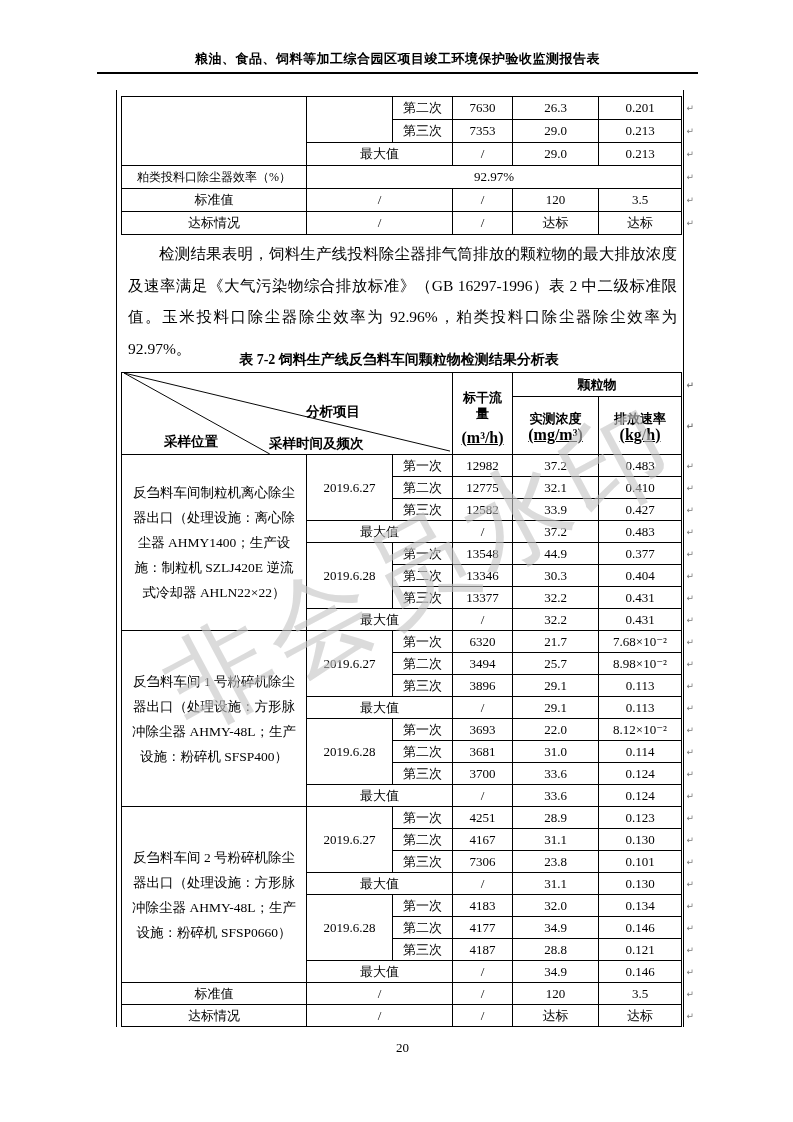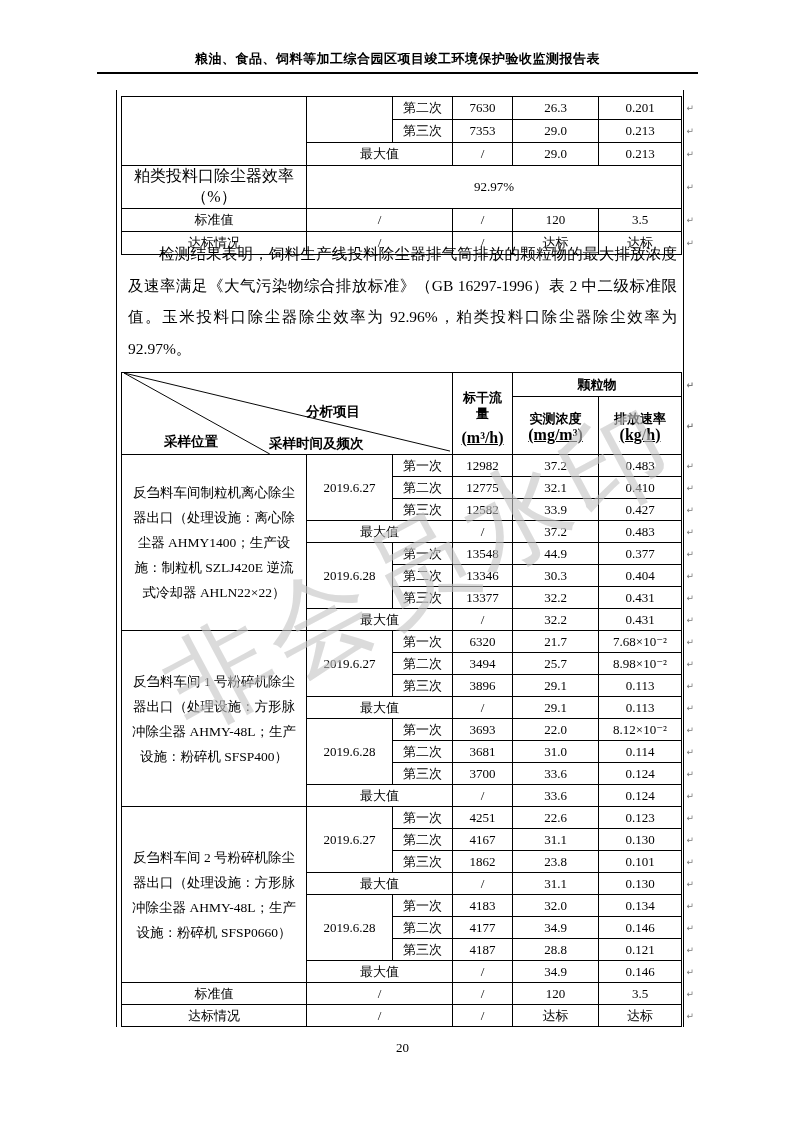--- a/index.html
+++ b/index.html
@@ -22,21 +22,21 @@
     font-size:13px;padding:0 2px;position:relative;word-break:break-all;
   }
   .grid .hd{font-weight:bold;}
   table.top{left:121px;top:96px;width:560px;}
   .top td{height:22px;}
   table.main{left:121px;top:372px;width:560px;}
   .main thead tr.h1 td{height:23px;}
   .main thead tr.h2 td{height:57px;}
   .main tbody td{height:21px;}
   .main td.pos{font-size:13.5px;line-height:25px;padding:0 6px;}
-  .top td.wide{font-size:16px;}
+  .top td.wide{font-size:12px;}
   .diag-cell{padding:0;}
   .diag{position:relative;width:100%;height:100%;}
   .diag svg{position:absolute;left:0;top:0;width:100%;height:100%;}
   .diag .lbl{position:absolute;font-weight:bold;font-size:13.5px;white-space:nowrap;}
   .lbl-item{left:182px;top:30px;}
   .lbl-loc{left:40px;top:60px;}
   .lbl-time{left:145px;top:62px;text-align:center;}
   .unit{font-size:16px;line-height:15px;font-weight:bold;text-decoration:underline;}
   .hlabel{line-height:17px;}
   .flow-wrap{width:48px;margin:8px auto;line-height:16px;}
@@ -116,20 +116,21 @@
           <td colspan="2">/</td>
           <td>/</td>
           <td>达标</td>
           <td>达标<span class="pilcrow">↵</span></td>
         </tr>
       </tbody>
   </table>
 
   <div class="para">检测结果表明，饲料生产线投料除尘器排气筒排放的颗粒物的最大排放浓度及速率满足《大气污染物综合排放标准》（GB 16297-1996）表 2 中二级标准限值。玉米投料口除尘器除尘效率为 92.96%，粕类投料口除尘器除尘效率为 92.97%。</div>
 
+  <div class="tbl-title">表 7-2  饲料生产线反刍料车间颗粒物检测结果分析表</div>
 
   <table class="grid main">
     <colgroup>
       <col style="width:185px">
         <col style="width:86px">
         <col style="width:60px">
       <col style="width:60px">
         <col style="width:86px">
         <col style="width:83px">
     </colgroup>
@@ -268,32 +269,32 @@
           <td colspan="2">最大值</td>
           <td>/</td>
           <td>33.6</td>
           <td>0.124<span class="pilcrow">↵</span></td>
         </tr>
         <tr>
           <td rowspan="8" class="pos">反刍料车间 2 号粉碎机除尘器出口（处理设施：方形脉冲除尘器 AHMY-48L；生产设施：粉碎机 SFSP0660）</td>
           <td rowspan="3">2019.6.27</td>
           <td>第一次</td>
           <td>4251</td>
-          <td>22.6</td>
+          <td>28.9</td>
           <td>0.123<span class="pilcrow">↵</span></td>
         </tr>
         <tr>
           <td>第二次</td>
           <td>4167</td>
           <td>31.1</td>
           <td>0.130<span class="pilcrow">↵</span></td>
         </tr>
         <tr>
           <td>第三次</td>
-          <td>1862</td>
+          <td>7306</td>
           <td>23.8</td>
           <td>0.101<span class="pilcrow">↵</span></td>
         </tr>
         <tr>
           <td colspan="2">最大值</td>
           <td>/</td>
           <td>31.1</td>
           <td>0.130<span class="pilcrow">↵</span></td>
         </tr>
         <tr>

